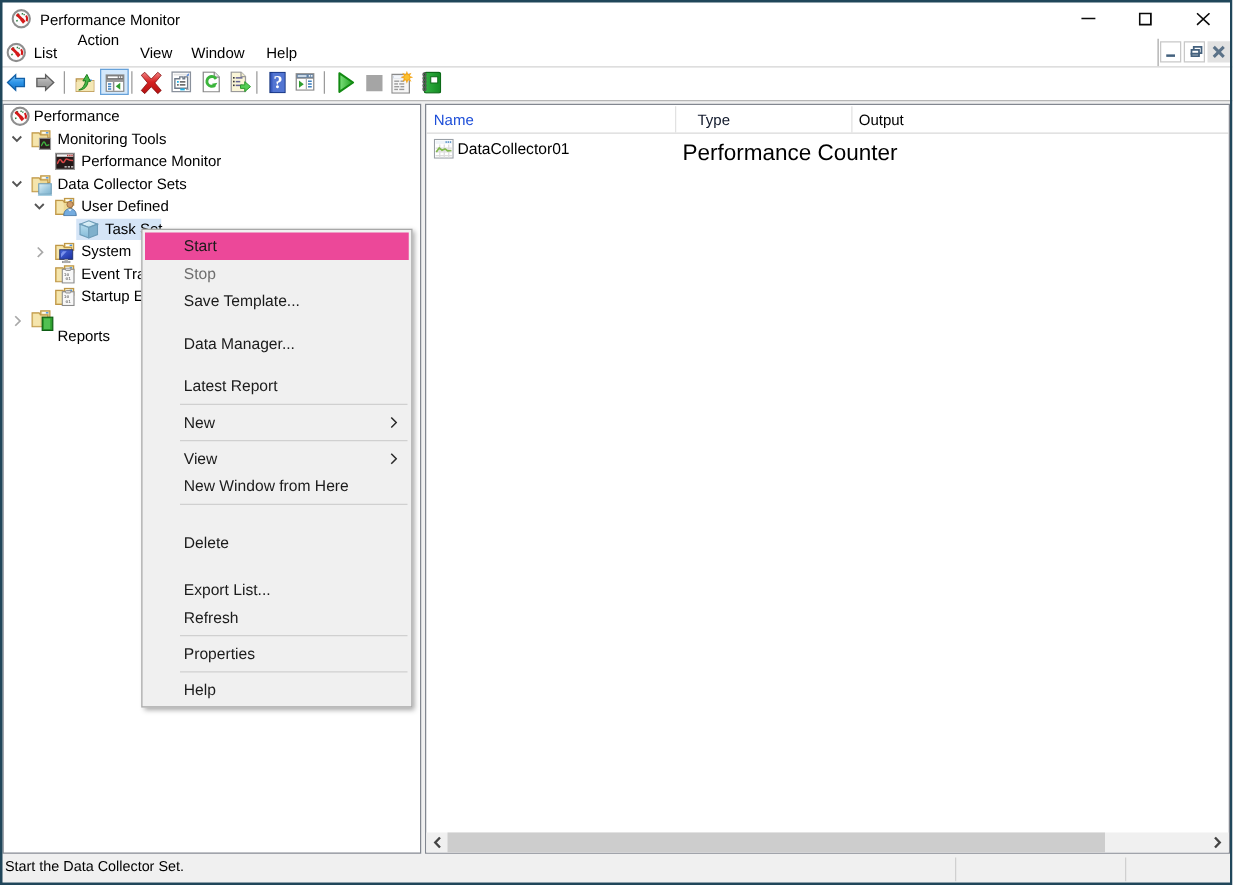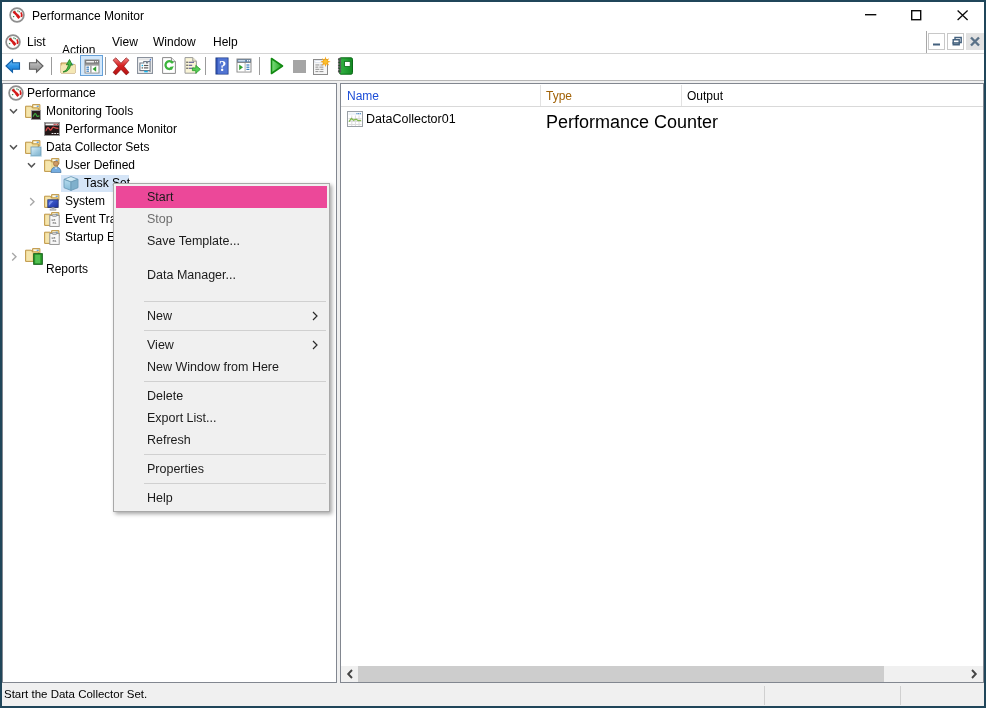--- a/index.html
+++ b/index.html
@@ -45,21 +45,21 @@
       <path d="M5.6 3.9 l.7 1"></path>
       <path d="M9 3.4 l-.2 1.2"></path>
       <path d="M4 9.8 l1.2 -.4"></path>
       <path d="M10.6 4.2 l-.6 1"></path>
     </g>
     <path d="M4.4 4.4 L9.6 9.6" stroke="#d41a1a" stroke-width="2.3"></path>
     <path d="M9.2 7.4 l2.3 2.6 -2.1 1.9 -2.2 -2.7 z" fill="#d41a1a"></path>
     <path d="M11.9 5.4 A5.1 5.1 0 0 1 12.4 10" stroke="#d41a1a" stroke-width="1.7" fill="none"></path>
   </svg>
 <div class="a" style="left:27px;top:35px">List</div>
-<div class="a" style="left:62px;top:43px">Action</div>
+<div class="a" style="left:62px;top:25px">Action</div>
 <div class="a" style="left:112px;top:35px">View</div>
 <div class="a" style="left:153px;top:35px">Window</div>
 <div class="a" style="left:213px;top:35px">Help</div>
 
 <div class="a" style="left:926px;top:31px;width:1px;height:22px;background:#a8a8a8"></div>
 <div class="a" style="left:928px;top:33px;width:17px;height:17px;background:#fff;border:1px solid #c8c8c8"></div>
 <svg class="a" style="left:928px;top:33px" width="17" height="17">
     <rect x="5" y="10.5" width="7" height="2" fill="#44617e"></rect>
   </svg>
 <div class="a" style="left:947px;top:33px;width:17px;height:17px;background:#fff;border:1px solid #c8c8c8"></div>
@@ -244,21 +244,21 @@
 <div class="a" style="left:51px;top:57px;width:1px;height:18px;background:#9b9b9b"></div>
 <div class="a" style="left:105px;top:57px;width:1px;height:18px;background:#9b9b9b"></div>
 <div class="a" style="left:205px;top:57px;width:1px;height:18px;background:#9b9b9b"></div>
 <div class="a" style="left:259px;top:57px;width:1px;height:18px;background:#9b9b9b"></div>
 <div class="a" style="left:0;top:80px;width:986px;height:1px;background:#b7b7b7"></div>
 
 <div class="a" style="left:2px;top:83px;width:335px;height:600px;background:#fff;border:1px solid #828790"></div>
 <div class="a" style="left:340px;top:83px;width:644px;height:600px;background:#fff;border:1px solid #828790"></div>
 
 <div class="a" style="left:347px;top:89px;color:#1d4ed8">Name</div>
-<div class="a" style="left:546px;top:89px;color:#a16207">Type</div>
+<div class="a" style="left:558px;top:89px;color:#0f172a">Type</div>
 <div class="a" style="left:687px;top:89px;color:#000">Output</div>
 <div class="a" style="left:540px;top:85px;width:1px;height:21px;background:#e2e2e2"></div>
 <div class="a" style="left:681px;top:85px;width:1px;height:21px;background:#e2e2e2"></div>
 <div class="a" style="left:341px;top:106px;width:642px;height:1px;background:#d9d9d9"></div>
 <svg class="a" style="left:347px;top:111px" width="16" height="16" viewBox="0 0 16 16">
     <rect x="0.5" y="0.5" width="15" height="15" fill="#fff" stroke="#9aa0a6"></rect>
     <rect x="1.5" y="1.5" width="13" height="2.6" fill="#eef3f8"></rect>
     <g fill="#3a7ebe">
       <rect x="9.4" y="2.1" width="1.1" height="1.1"></rect>
       <rect x="11.1" y="2.1" width="1.1" height="1.1"></rect>
@@ -463,37 +463,38 @@
 
 <div class="a" style="left:4px;top:688px;font-size:11.5px">Start the Data Collector Set.</div>
 <div class="a" style="left:764px;top:686px;width:1px;height:19px;background:#d0d0d0"></div>
 <div class="a" style="left:900px;top:686px;width:1px;height:19px;background:#d0d0d0"></div>
 
 <div class="a" style="left:113px;top:183px;width:217px;background:#f0f0f0;border:1px solid #a8a8a8;box-shadow:2px 2px 4px rgba(0,0,0,0.35);z-index:100;padding:2px 0;font-size:12.5px;color:#1b1b1b">
   <div style="height:22px;line-height:22px;padding-left:31px;margin:0 2px;background:#ec4899">Start</div>
   <div style="height:22px;line-height:22px;padding-left:31px;margin:0 2px;color:#6d6d6d">Stop</div>
   <div style="height:22px;line-height:22px;padding-left:31px;margin:0 2px">Save Template...</div>
   <div style="height:22px;line-height:22px;padding-left:31px;margin:12px 2px">Data Manager...</div>
+  <div style="height:22px;line-height:22px;padding-left:31px;margin:0 2px">Latest Report</div>
   <div style="height:7px;position:relative">
       <div style="position:absolute;left:30px;right:3px;top:3px;height:1px;background:#d0d0d0"></div>
     </div>
   <div style="height:22px;line-height:22px;padding-left:31px;margin:0 2px;position:relative">New<svg style="position:absolute;right:9px;top:6px" width="6" height="10">
         <path d="M1 1 L5 5 L1 9" fill="none" stroke="#2b2b2b" stroke-width="1.2"></path>
       </svg></div>
   <div style="height:7px;position:relative">
       <div style="position:absolute;left:30px;right:3px;top:3px;height:1px;background:#d0d0d0"></div>
     </div>
   <div style="height:22px;line-height:22px;padding-left:31px;margin:0 2px;position:relative">View<svg style="position:absolute;right:9px;top:6px" width="6" height="10">
         <path d="M1 1 L5 5 L1 9" fill="none" stroke="#2b2b2b" stroke-width="1.2"></path>
       </svg></div>
   <div style="height:22px;line-height:22px;padding-left:31px;margin:0 2px">New Window from Here</div>
   <div style="height:7px;position:relative">
       <div style="position:absolute;left:30px;right:3px;top:3px;height:1px;background:#d0d0d0"></div>
     </div>
-  <div style="height:22px;line-height:22px;padding-left:31px;margin:0 2px">Delete</div>
+  <div style="height:22px;line-height:22px;padding-left:31px;margin:16px 2px">Delete</div>
   <div style="height:22px;line-height:22px;padding-left:31px;margin:0 2px">Export List...</div>
   <div style="height:22px;line-height:22px;padding-left:31px;margin:0 2px">Refresh</div>
   <div style="height:7px;position:relative">
       <div style="position:absolute;left:30px;right:3px;top:3px;height:1px;background:#d0d0d0"></div>
     </div>
   <div style="height:22px;line-height:22px;padding-left:31px;margin:0 2px">Properties</div>
   <div style="height:7px;position:relative">
       <div style="position:absolute;left:30px;right:3px;top:3px;height:1px;background:#d0d0d0"></div>
     </div>
   <div style="height:22px;line-height:22px;padding-left:31px;margin:0 2px">Help</div>

